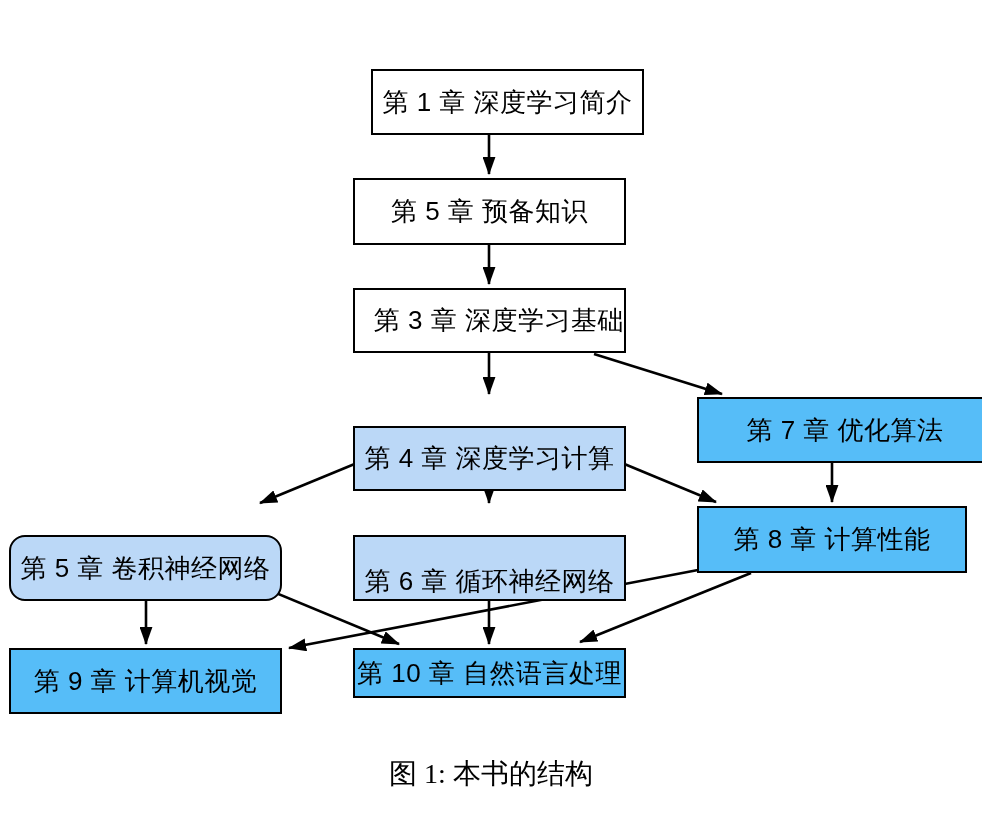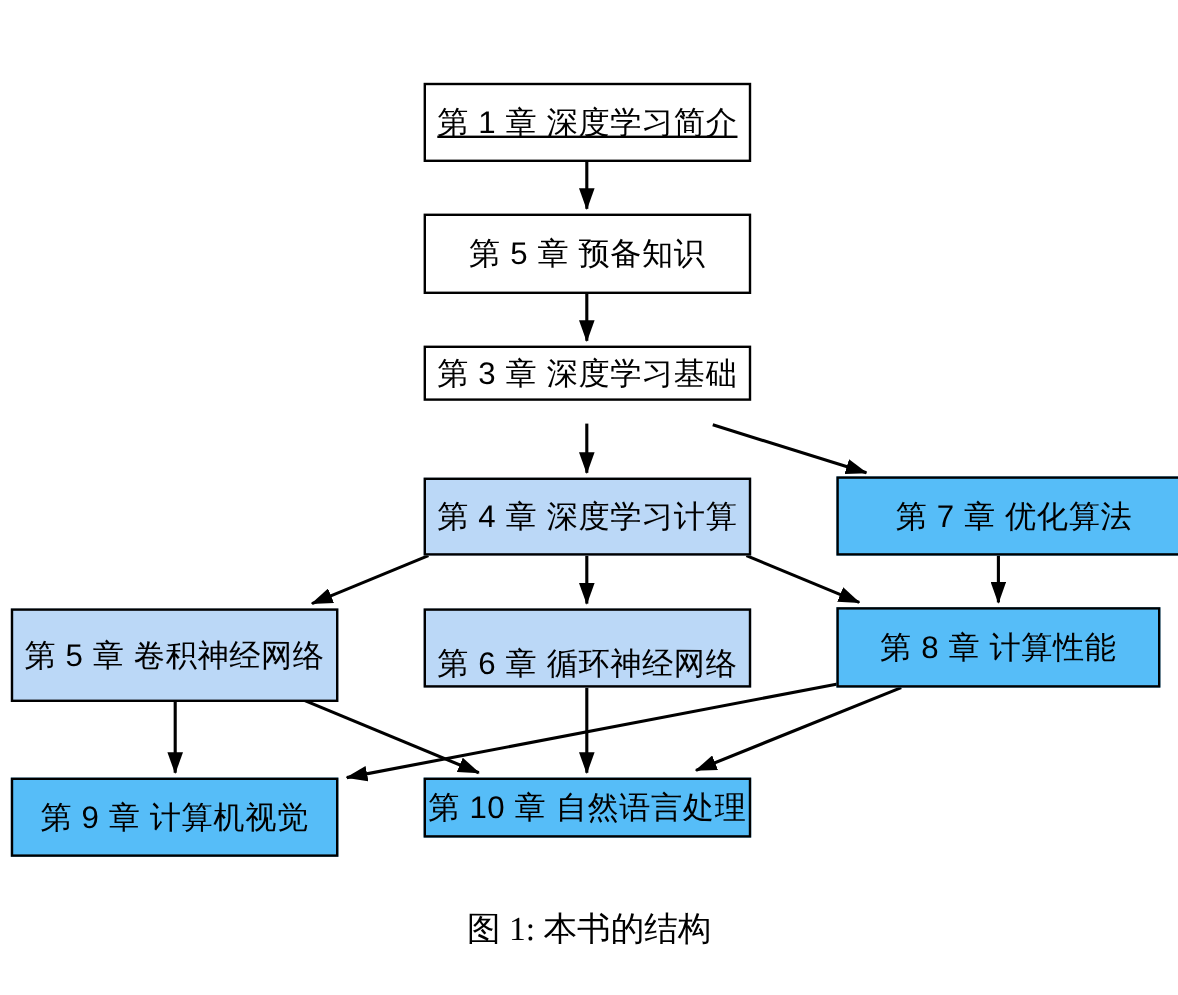--- a/index.html
+++ b/index.html
@@ -25,29 +25,29 @@
   .node{
     position:absolute;
     box-sizing:border-box;
     border:2.6px solid var(--border);
     display:flex;align-items:center;justify-content:center;
     font-size:26px;
     letter-spacing:0.5px;
     white-space:nowrap;
   }
   .tone-white{background:var(--box-white);}
-  .tone-light{background:var(--box-light-blue);}
+  .tone-light{background:var(--box-light-blue);margin-top:28px;}
   .tone-dark{background:var(--box-blue);}
   
-  .n-ch1 {left:353px;top:69px; width:273px;height:66px;text-decoration:underline;}
+  .n-ch1 {left:371px;top:69px; width:273px;height:66px;}
   .n-ch2 {left:353px;top:178px;width:273px;height:67px;}
-  .n-ch3 {left:353px;top:288px;width:273px;height:46px;}
+  .n-ch3 {left:353px;top:288px;width:273px;height:65px;justify-content:flex-end;}
   .n-ch4 {left:353px;top:398px;width:273px;height:65px;}
   .n-ch7 {left:697px;top:397px;width:296px;height:66px;}
-  .n-ch5 {left:9px;  top:507px;width:273px;height:78px;}
+  .n-ch5 {left:9px;  top:507px;width:273px;height:66px;border-radius:16px;}
   .n-ch6 {left:353px;top:507px;width:273px;height:66px;align-items:flex-end;}
   .n-ch8 {left:697px;top:506px;width:270px;height:67px;}
   .n-ch9 {left:9px;  top:648px;width:273px;height:66px;}
   .n-ch10{left:353px;top:648px;width:273px;height:50px;}
   .caption{
     position:absolute;
     left:0;top:755px;width:982px;
     text-align:center;
     font-family:"Liberation Serif","DejaVu Serif",serif;
     font-size:28px;

